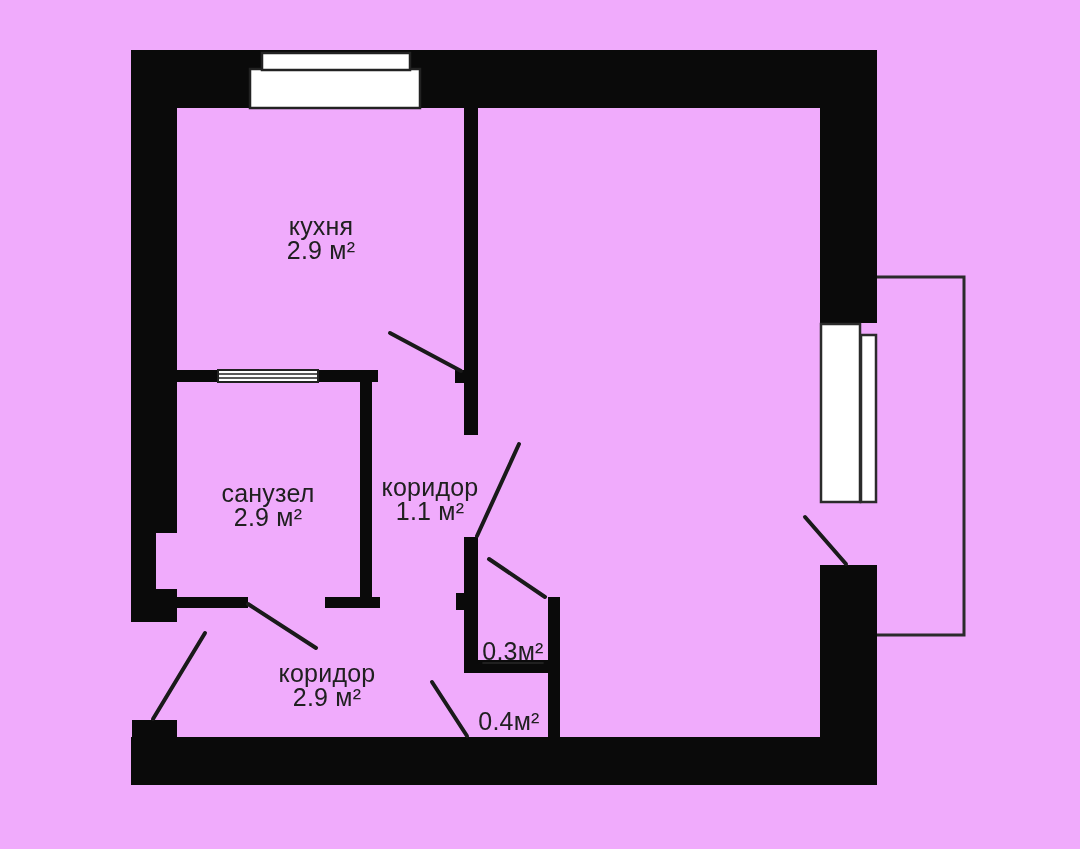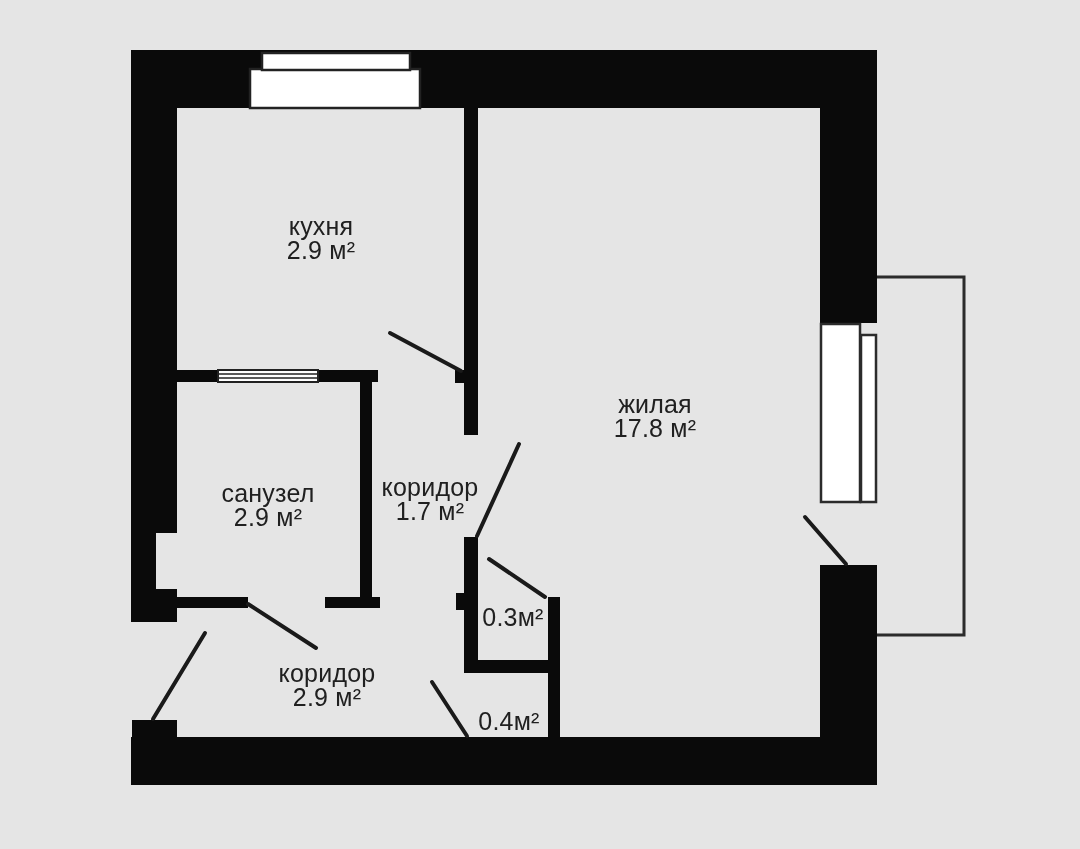--- a/index.html
+++ b/index.html
@@ -4,21 +4,21 @@
 <style>
   html, body {
     margin: 0;
     padding: 0;
     background: #ffffff;
   }
   .canvas {
     position: relative;
     width: 1080px;
     height: 849px;
-    background: #e5e5e5;
+    background: #f0abfc;
     overflow: hidden;
     font-family: "Liberation Sans", sans-serif;
   }
   .plan-svg {
     position: absolute;
     left: 0;
     top: 0;
     width: 1080px;
     height: 849px;
   }
@@ -98,34 +98,30 @@
     <span class="area">2.9 м²</span>
   </div>
 
   <div class="room-label" style="left:268px; top:505px;">
     <span class="name">санузел</span>
     <span class="area">2.9 м²</span>
   </div>
 
   <div class="room-label" style="left:430px; top:499px;">
     <span class="name">коридор</span>
-    <span class="area">1.7 м²</span>
+    <span class="area">1.1 м²</span>
   </div>
 
-  <div class="room-label" style="left:655px; top:416px;">
-    <span class="name">жилая</span>
-    <span class="area">17.8 м²</span>
-  </div>
 
   <div class="room-label" style="left:327px; top:685px;">
     <span class="name">коридор</span>
     <span class="area">2.9 м²</span>
   </div>
 
-  <div class="room-label" style="left:513px; top:617px;">
+  <div class="room-label" style="left:513px; top:651px;text-decoration:underline;">
     <span class="area">0.3м²</span>
   </div>
 
   <div class="room-label" style="left:509px; top:721px;">
     <span class="area">0.4м²</span>
   </div>
 
 </div>
 
 </body></html>

